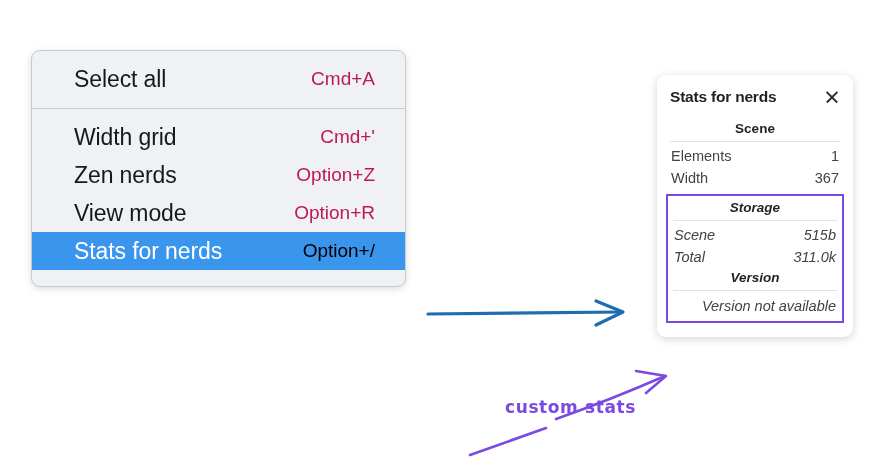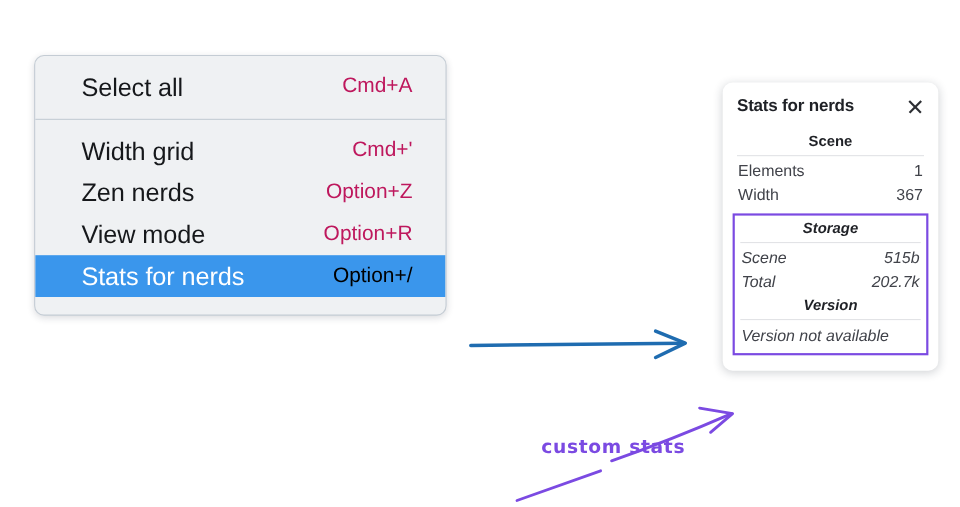--- a/index.html
+++ b/index.html
@@ -130,20 +130,21 @@
     justify-content: space-between;
     font-size: 14.5px;
     color: #41434a;
     padding: 3px 1px 3px 1px;
   }
   .stat-row .sv { color: #41434a; }
   .stat-note {
     font-size: 14.5px;
     color: #41434a;
     padding: 4px 1px 2px 1px;
+    text-align: right;
   }
 
   .purple-box {
     border: 2px solid #7b4ae2;
     margin: 5px -4px 0 -4px;
     padding: 2px 5px 5px 5px;
     box-sizing: border-box;
     font-style: italic;
   }
 
@@ -151,21 +152,21 @@
   .anno-svg {
     position: absolute;
     left: 0;
     top: 0;
     width: 873px;
     height: 461px;
     pointer-events: none;
   }
   .anno-text {
     position: absolute;
-    left: 492px;
+    left: 505px;
     top: 397px;
     font-family: "DejaVu Sans", sans-serif;
     font-size: 17px;
     font-weight: bold;
     color: #7b4ae2;
     letter-spacing: 0.6px;
     white-space: nowrap;
   }
 </style>
 </head>
@@ -230,21 +231,21 @@
 
       <div>
         <div class="section-heading">Storage</div>
         <div class="hr-line"></div>
         <div class="stat-row">
           <span class="sl">Scene</span>
           <span class="sv">515b</span>
         </div>
         <div class="stat-row">
           <span class="sl">Total</span>
-          <span class="sv">202.7k</span>
+          <span class="sv">311.0k</span>
         </div>
       </div>
 
       <div>
         <div class="section-heading">Version</div>
         <div class="hr-line"></div>
         <div class="stat-note">Version not available</div>
       </div>
 
     </div>

